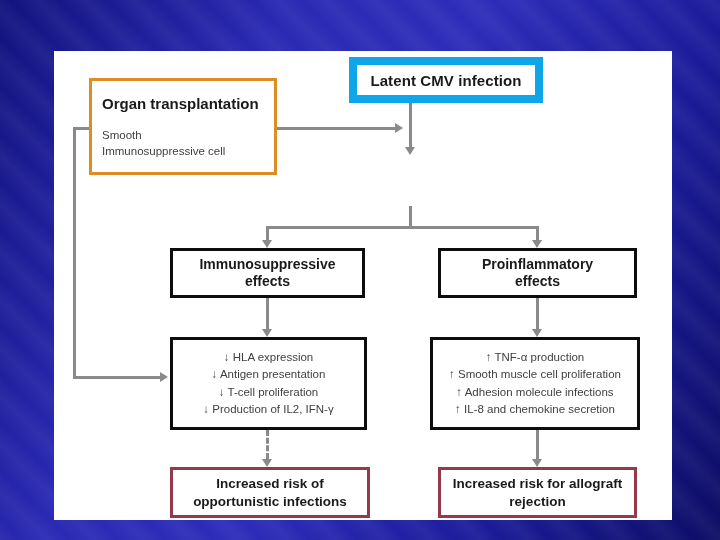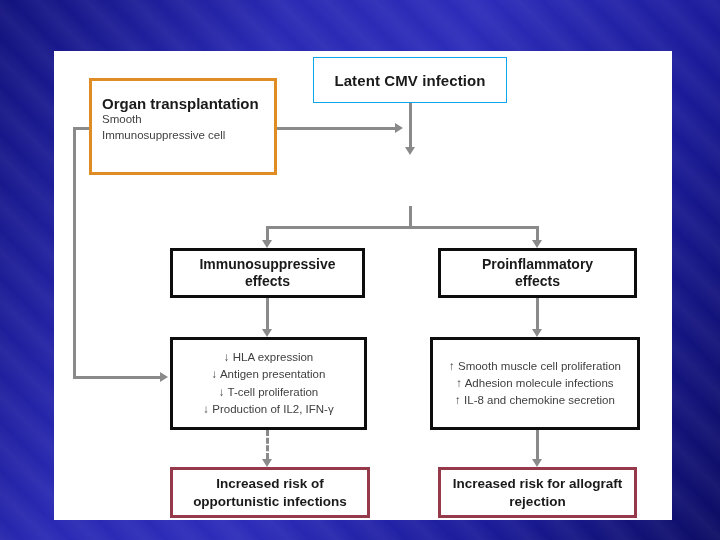--- a/index.html
+++ b/index.html
@@ -9,31 +9,31 @@
     background:
       repeating-linear-gradient(45deg, rgba(255,255,255,0.05) 0px, rgba(255,255,255,0) 16px, rgba(255,255,255,0.05) 34px),
       linear-gradient(115deg,#12127e 0%,#2929b4 30%,#2c2cba 50%,#1b1b9a 75%,#0c0c64 100%);
   }
   .slide{position:absolute;left:54px;top:51px;width:618px;height:469px;background:#ffffff;}
   .box{
     position:absolute;box-sizing:border-box;background:#fff;
     display:flex;flex-direction:column;align-items:center;justify-content:center;
     text-align:center;color:#1a1a1a;
   }
-  .b-teal{border:1px solid #0ea5e9;}
+  .b-teal{border:8px solid #0ea5e9;margin-left:36px;}
   .b-orange{border:3px solid #e08c24;}
   .b-maroon{border:3px solid #96394a;}
   .b-black{border:3px solid #0d0d0d;}
   .lbl-main{font-size:15px;font-weight:700;letter-spacing:.1px;}
   .lbl-effect{font-size:14px;font-weight:700;line-height:1.25;padding:0 24px;}
   .lbl-risk{font-size:13.5px;font-weight:700;line-height:1.3;padding:0 10px;}
   .detail{font-size:11.5px;color:#3f3f3f;line-height:1.5;padding:0 8px;justify-content:center;}
   .detail .dline{width:100%;}
   #trigger{align-items:flex-start;text-align:left;padding:14px 8px 8px 10px;justify-content:flex-start;}
-  #trigger .t-title{font-size:15px;font-weight:700;margin-bottom:0;}
+  #trigger .t-title{font-size:15px;font-weight:700;margin-bottom:16px;}
   #trigger .t-line{font-size:11.5px;color:#3f3f3f;line-height:1.35;}
   .ln{position:absolute;background:#8a8a8a;}
   .ln-dash{position:absolute;width:0;border-left:3px dashed #8a8a8a;}
   .ah-down{position:absolute;width:0;height:0;border-left:5px solid transparent;border-right:5px solid transparent;border-top:8px solid #8a8a8a;}
   .ah-right{position:absolute;width:0;height:0;border-top:5px solid transparent;border-bottom:5px solid transparent;border-left:8px solid #8a8a8a;}
 </style>
 </head>
 <body>
 
 <div class="stage">
@@ -59,20 +59,21 @@
     </div>
 
     <div class="box b-black detail" style="left:116px;top:286px;width:197px;height:93px;">
       <div class="dline">↓ HLA expression</div>
       <div class="dline">↓ Antigen presentation</div>
       <div class="dline">↓ T-cell proliferation</div>
       <div class="dline">↓ Production of IL2, IFN-γ</div>
     </div>
 
     <div class="box b-black detail" style="left:376px;top:286px;width:210px;height:93px;padding:0 10px;">
+      <div class="dline">↑ TNF-α production</div>
       <div class="dline">↑ Smooth muscle cell proliferation</div>
       <div class="dline">↑ Adhesion molecule infections</div>
       <div class="dline">↑ IL-8 and chemokine secretion</div>
     </div>
 
     <div class="box b-maroon lbl-risk" style="left:116px;top:416px;width:200px;height:51px;">
       <span>Increased risk of opportunistic infections</span>
     </div>
 
     <div class="box b-maroon lbl-risk" style="left:384px;top:416px;width:199px;height:51px;">

